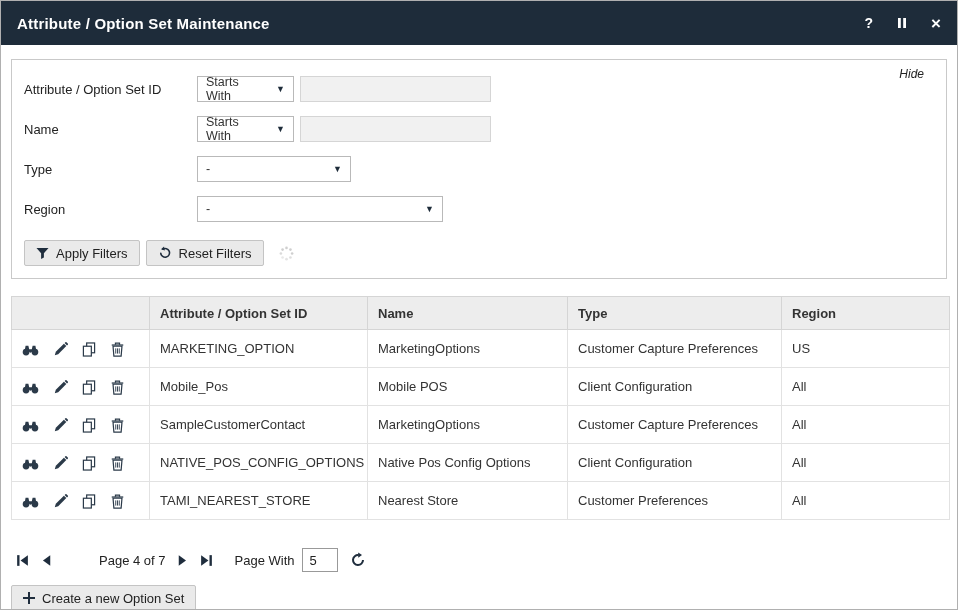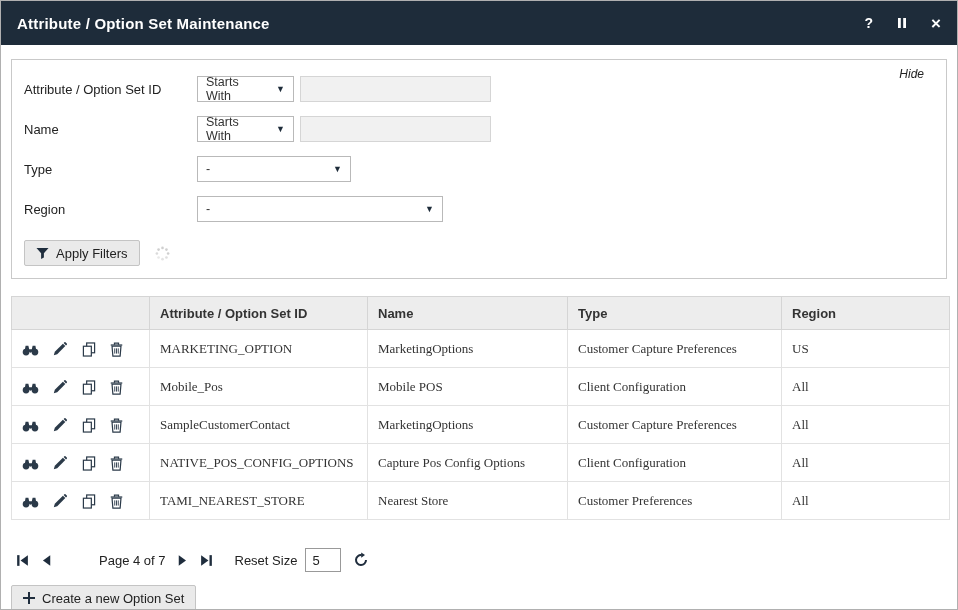--- a/index.html
+++ b/index.html
@@ -24,21 +24,21 @@
   .select.type { width:154px; }
   .select.region { width:246px; }
   .text-input { margin-left:6px; width:191px; height:26px; background:#f1f1f1; border:1px solid #d5d5d5; font-size:13px; padding:0 7px; color:#333; }
   .filter-actions { display:flex; align-items:center; margin-top:18px; }
   .btn { display:inline-flex; align-items:center; gap:7px; background:#eaeaea; border:1px solid #c4c4c4; border-radius:2px; padding:0 11px; height:26px; font-size:13px; color:#222; cursor:pointer; font-family:inherit; margin-right:6px; }
   .spinner { margin-left:9px; display:inline-flex; }
 
   
   table.grid { margin:17px 10px 0 10px; border-collapse:collapse; width:938px; font-size:13px; table-layout:fixed; }
   table.grid th { background:#ededed; border:1px solid #d5d5d5; height:33px; text-align:left; padding:0 10px; font-weight:bold; color:#333; }
-  table.grid td { border:1px solid #e2e2e2; height:38px; padding:0 10px; color:#333; background:#fff; white-space:nowrap; overflow:hidden;font-family:Liberation Serif, serif; }
+  table.grid td { border:1px solid #e2e2e2; height:38px; padding:0 10px; color:#333; background:#fff; white-space:nowrap; overflow:hidden; }
   td.actions { padding-left:16px; }
   .icon-btn { display:inline-flex; margin-right:11px; cursor:pointer; vertical-align:middle; }
 
   
   .pagination { margin:28px 10px 0 14px; display:flex; align-items:center; font-size:13px; color:#222; }
   .pg-icon { cursor:pointer; display:inline-flex; margin-right:9px; }
   .page-text { margin-right:9px;margin-left:36px; }
   .page-size-label { margin-left:12px; }
   .page-size-input { width:36px; height:24px; border:1px solid #999; font-size:13px; padding:0 6px; margin-left:8px; color:#222; }
   .refresh { margin-left:12px; cursor:pointer; display:inline-flex; }
@@ -103,20 +103,29 @@
     </div>
 
     <div class="filter-actions">
       <button class="btn">
         <span style="display:inline-flex;">
           <svg viewBox="0 0 14 14" width="13" height="13" aria-hidden="true">
               <path d="M0.5 1h13L8.5 6.8v4.4L5.5 13V6.8L0.5 1z" fill="#1f2d3d"></path>
             </svg>
         </span>
         <span>Apply Filters</span>
+      </button>
+      <button class="btn">
+        <span style="display:inline-flex;">
+          <svg viewBox="0 0 16 16" width="14" height="14" aria-hidden="true">
+              <path d="M5.5 3.6A5 5 0 1 1 3.2 8.4" fill="none" stroke="#1f2d3d" stroke-width="1.8" stroke-linecap="round"></path>
+              <path d="M6.9 0.5 3.4 3.6l4.4 1.6z" fill="#1f2d3d"></path>
+            </svg>
+        </span>
+        <span>Reset Filters</span>
       </button>
       <span class="spinner">
         <svg viewBox="0 0 16 16" width="15" height="15" aria-hidden="true">
             <g fill="#cfcfcf">
               <circle cx="8" cy="2" r="1.4"></circle>
               <circle cx="12.2" cy="3.8" r="1.4"></circle>
               <circle cx="14" cy="8" r="1.4"></circle>
               <circle cx="12.2" cy="12.2" r="1.4" fill="#dedede"></circle>
               <circle cx="8" cy="14" r="1.4" fill="#e4e4e4"></circle>
               <circle cx="3.8" cy="12.2" r="1.4" fill="#e8e8e8"></circle>
@@ -280,21 +289,21 @@
         <span class="icon-btn">
           <svg viewBox="0 0 14 16" width="13" height="15" aria-hidden="true">
                 <path d="M2.2 4.5h9.6l-0.9 10.6H3.1z" fill="none" stroke="#2b3a49" stroke-width="1.3"></path>
                 <path d="M0.8 3.2h12.4" stroke="#2b3a49" stroke-width="1.4"></path>
                 <path d="M4.8 3V1.2h4.4V3" fill="none" stroke="#2b3a49" stroke-width="1.3"></path>
                 <path d="M5.1 6.8v5.6M7 6.8v5.6M8.9 6.8v5.6" stroke="#2b3a49" stroke-width="1"></path>
               </svg>
         </span>
       </td>
       <td>NATIVE_POS_CONFIG_OPTIONS</td>
-      <td>Capture Pos Config Options</td>
+      <td>Native Pos Config Options</td>
       <td>Client Configuration</td>
       <td>All</td>
     </tr>
         <tr>
       <td class="actions">
         <span class="icon-btn">
           <svg viewBox="0 0 18 14" width="17" height="13" aria-hidden="true">
                 <path d="M2.6 9.2 3.7 3h3l0.9 3.6h2.8L11.3 3h3l1.1 6.2z" fill="#2b3a49"></path>
                 <circle cx="4.2" cy="9.8" r="3.6" fill="#2b3a49"></circle>
                 <circle cx="13.8" cy="9.8" r="3.6" fill="#2b3a49"></circle>
@@ -347,21 +356,21 @@
       <svg viewBox="0 0 14 14" width="15" height="15" aria-hidden="true">
           <path d="M3.5 2v10l6.8-5z" fill="#1f2d3d"></path>
         </svg>
     </span>
     <span class="pg-icon">
       <svg viewBox="0 0 14 14" width="15" height="15" aria-hidden="true">
           <path d="M2 2v10l6.8-5z" fill="#1f2d3d"></path>
           <rect x="9.8" y="2" width="2.2" height="10" fill="#1f2d3d"></rect>
         </svg>
     </span>
-    <span class="page-size-label">Reset Size</span>
+    <span class="page-size-label">Page With</span>
     <input class="page-size-input" type="text" value="5" style="">
     <span class="refresh">
       <svg viewBox="0 0 16 16" width="16" height="16" aria-hidden="true">
           <path d="M13 8A5 5 0 1 1 8.6 3.1" fill="none" stroke="#1f2d3d" stroke-width="2"></path>
           <path d="M8.2 0.4v5.4l3.8-2.7z" fill="#1f2d3d"></path>
         </svg>
     </span>
   </div>
 
   <div class="footer">

